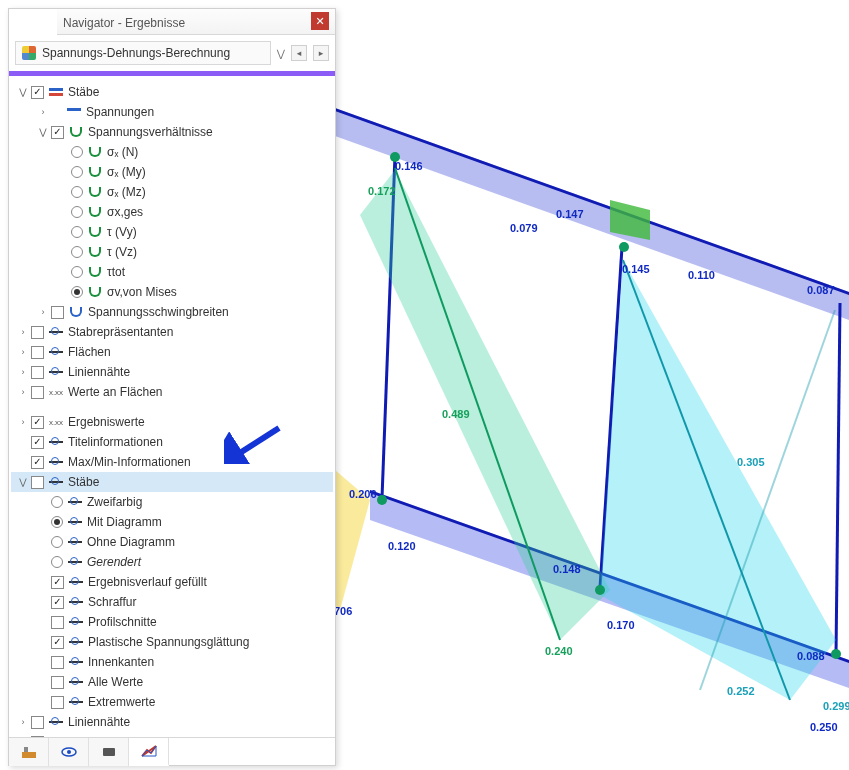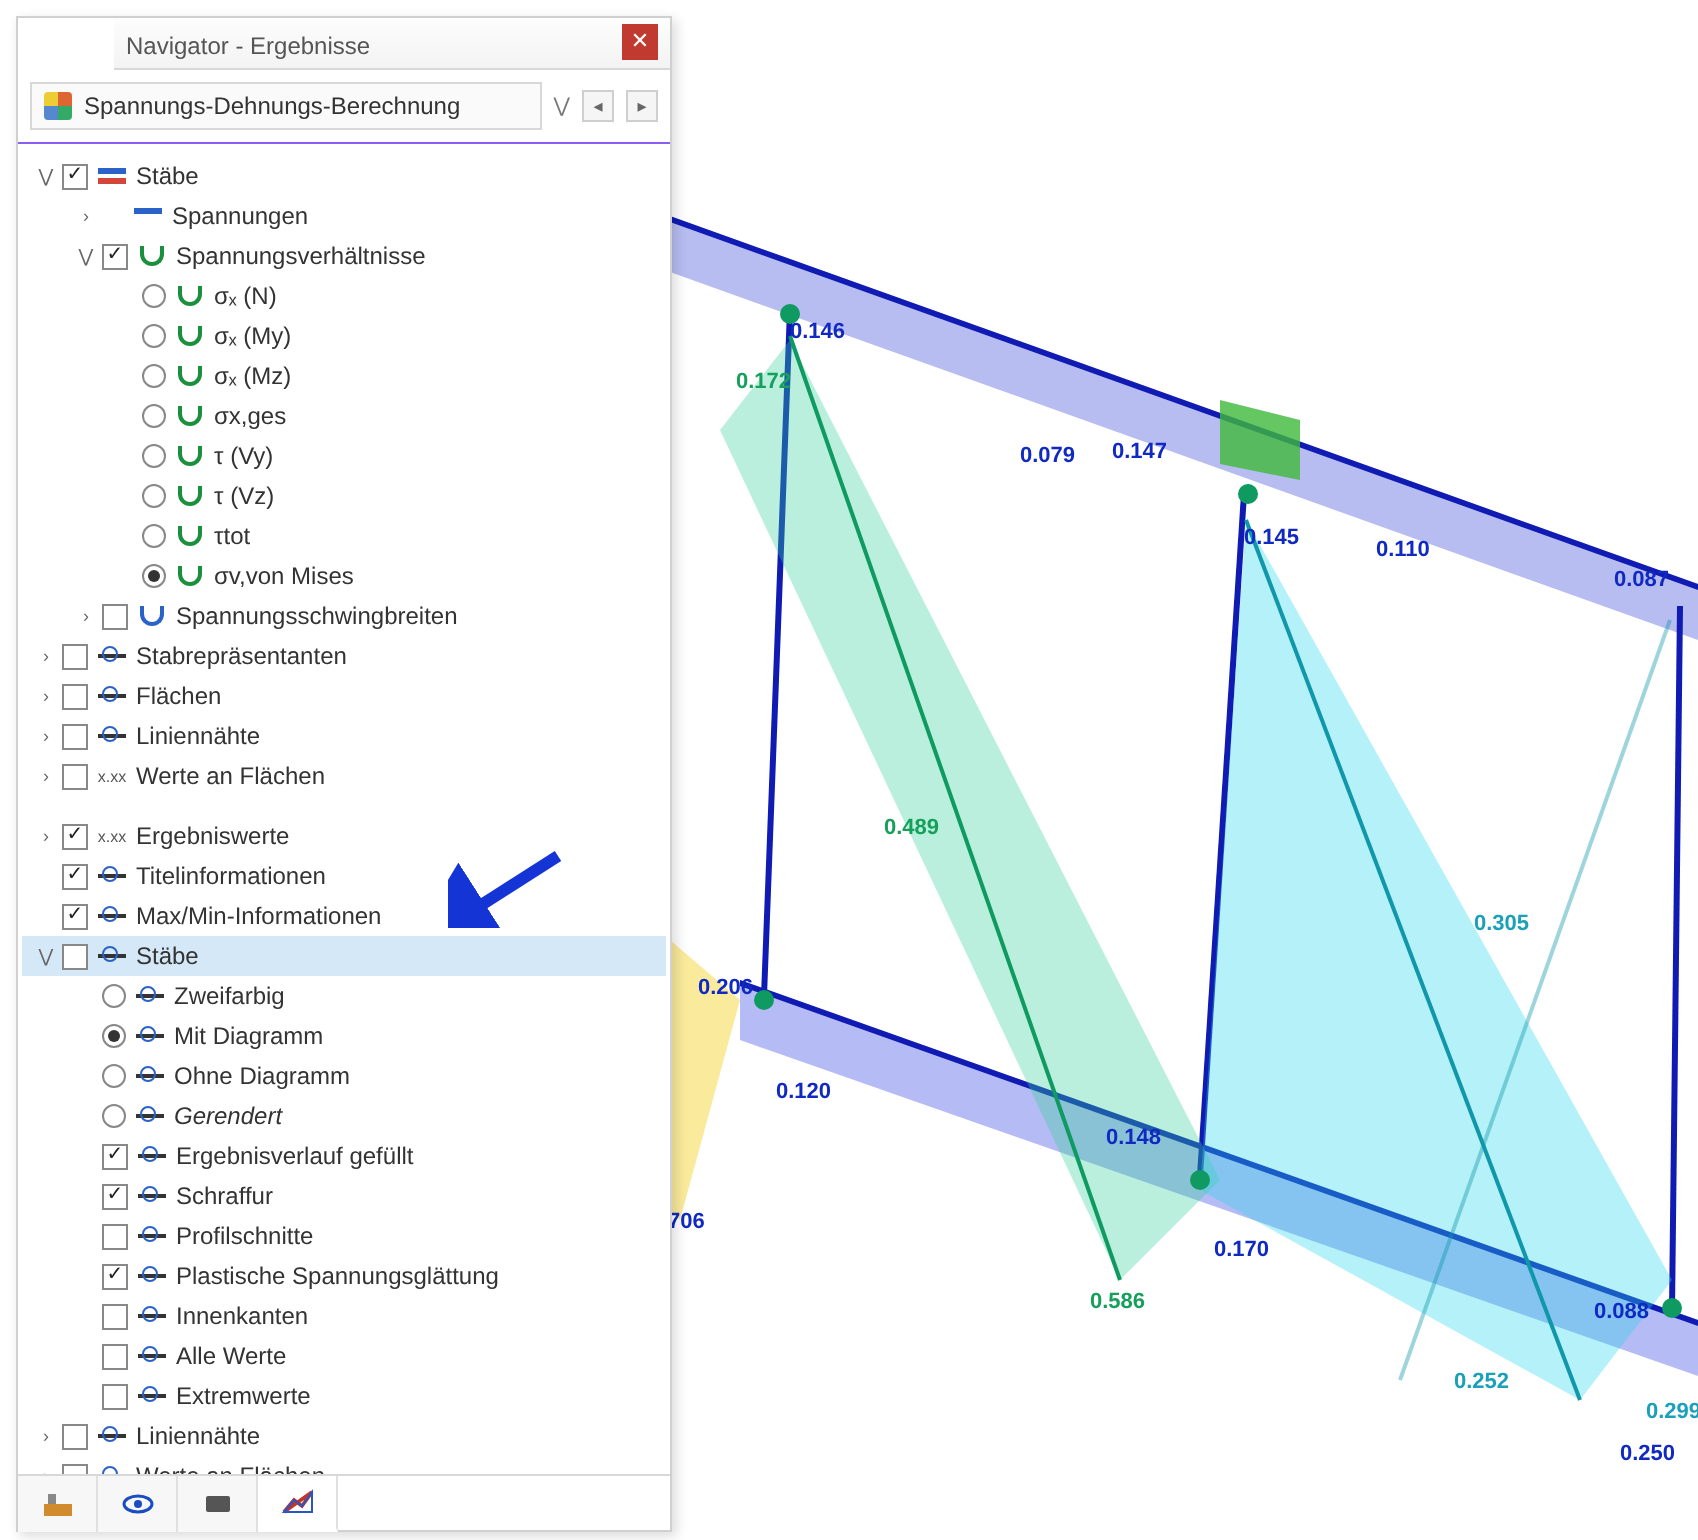--- a/index.html
+++ b/index.html
@@ -17,21 +17,21 @@
     background: linear-gradient(#fdfdfd,#f3f3f3);
     border-bottom: 1px solid #d8d8d8; padding: 4px 6px; height: 26px; margin-left: 48px;
   }
   .titlebar .title { font-size: 12px; color: #555; }
   .closebtn {
     width: 18px; height: 18px; background: #c13a2f; color: #fff;
     font-size: 11px; line-height: 18px; text-align: center; cursor: pointer;
   }
   .selectorbar {
     display: flex; align-items: center; gap: 6px;
-    padding: 6px 6px; border-bottom: 1px solid #8b5cf6;
+    padding: 6px 6px; border-bottom: 5px solid #8b5cf6;
   }
   .selectorbar .seltxt { flex: 1; font-size: 12px; color: #333; padding: 4px 6px; border: 1px solid #d8d8d8; background: #fafafa; display: flex; align-items: center; gap: 6px; }
   .selectorbar .seltxt .logo {
     width: 14px; height: 14px;
     background: conic-gradient(#d63 0 25%, #3a6 0 50%, #58c 0 75%, #ec3 0);
     border-radius: 2px;
   }
   .caret { font-size: 10px; color: #777; cursor: pointer; }
   .navbtn { width:16px; height:16px; border:1px solid #cfcfcf; background:#f5f5f5; font-size:9px; color:#666; display:flex; align-items:center; justify-content:center; cursor:pointer; }
 
@@ -112,32 +112,32 @@
     <circle cx="395" cy="157" r="5" fill="#0e9a60"></circle>
     <circle cx="624" cy="247" r="5" fill="#0e9a60"></circle>
     <circle cx="382" cy="500" r="5" fill="#0e9a60"></circle>
     <circle cx="600" cy="590" r="5" fill="#0e9a60"></circle>
     <circle cx="836" cy="654" r="5" fill="#0e9a60"></circle>
   </svg>
   <div id="vlabels">
       <div class="vlabel blue" style="left: 395px; top: 160px;">0.146</div>
       <div class="vlabel green" style="left: 368px; top: 185px;">0.172</div>
       <div class="vlabel blue" style="left: 510px; top: 222px;">0.079</div>
-      <div class="vlabel blue" style="left: 556px; top: 220px;">0.147</div>
+      <div class="vlabel blue" style="left: 556px; top: 208px;">0.147</div>
       <div class="vlabel blue" style="left: 622px; top: 263px;">0.145</div>
       <div class="vlabel blue" style="left: 688px; top: 269px;">0.110</div>
       <div class="vlabel blue" style="left: 807px; top: 284px;">0.087</div>
       <div class="vlabel green" style="left: 442px; top: 408px;">0.489</div>
       <div class="vlabel cyan" style="left: 706px; top: 456px;">0.305</div>
       <div class="vlabel blue" style="left: 349px; top: 488px;">0.206</div>
       <div class="vlabel blue" style="left: 388px; top: 540px;">0.120</div>
       <div class="vlabel blue" style="left: 553px; top: 563px;">0.148</div>
       <div class="vlabel blue" style="left: 334px; top: 605px;">706</div>
       <div class="vlabel blue" style="left: 607px; top: 619px;">0.170</div>
-      <div class="vlabel green" style="left: 545px; top: 645px;">0.586</div>
+      <div class="vlabel green" style="left: 545px; top: 645px;">0.240</div>
       <div class="vlabel blue" style="left: 797px; top: 650px;">0.088</div>
       <div class="vlabel cyan" style="left: 696px; top: 685px;">0.252</div>
       <div class="vlabel cyan" style="left: 792px; top: 700px;">0.299</div>
       <div class="vlabel blue" style="left: 810px; top: 721px;">0.250</div>
     </div>
 </div>
 
 <div class="panel">
 
   <div class="titlebar">

